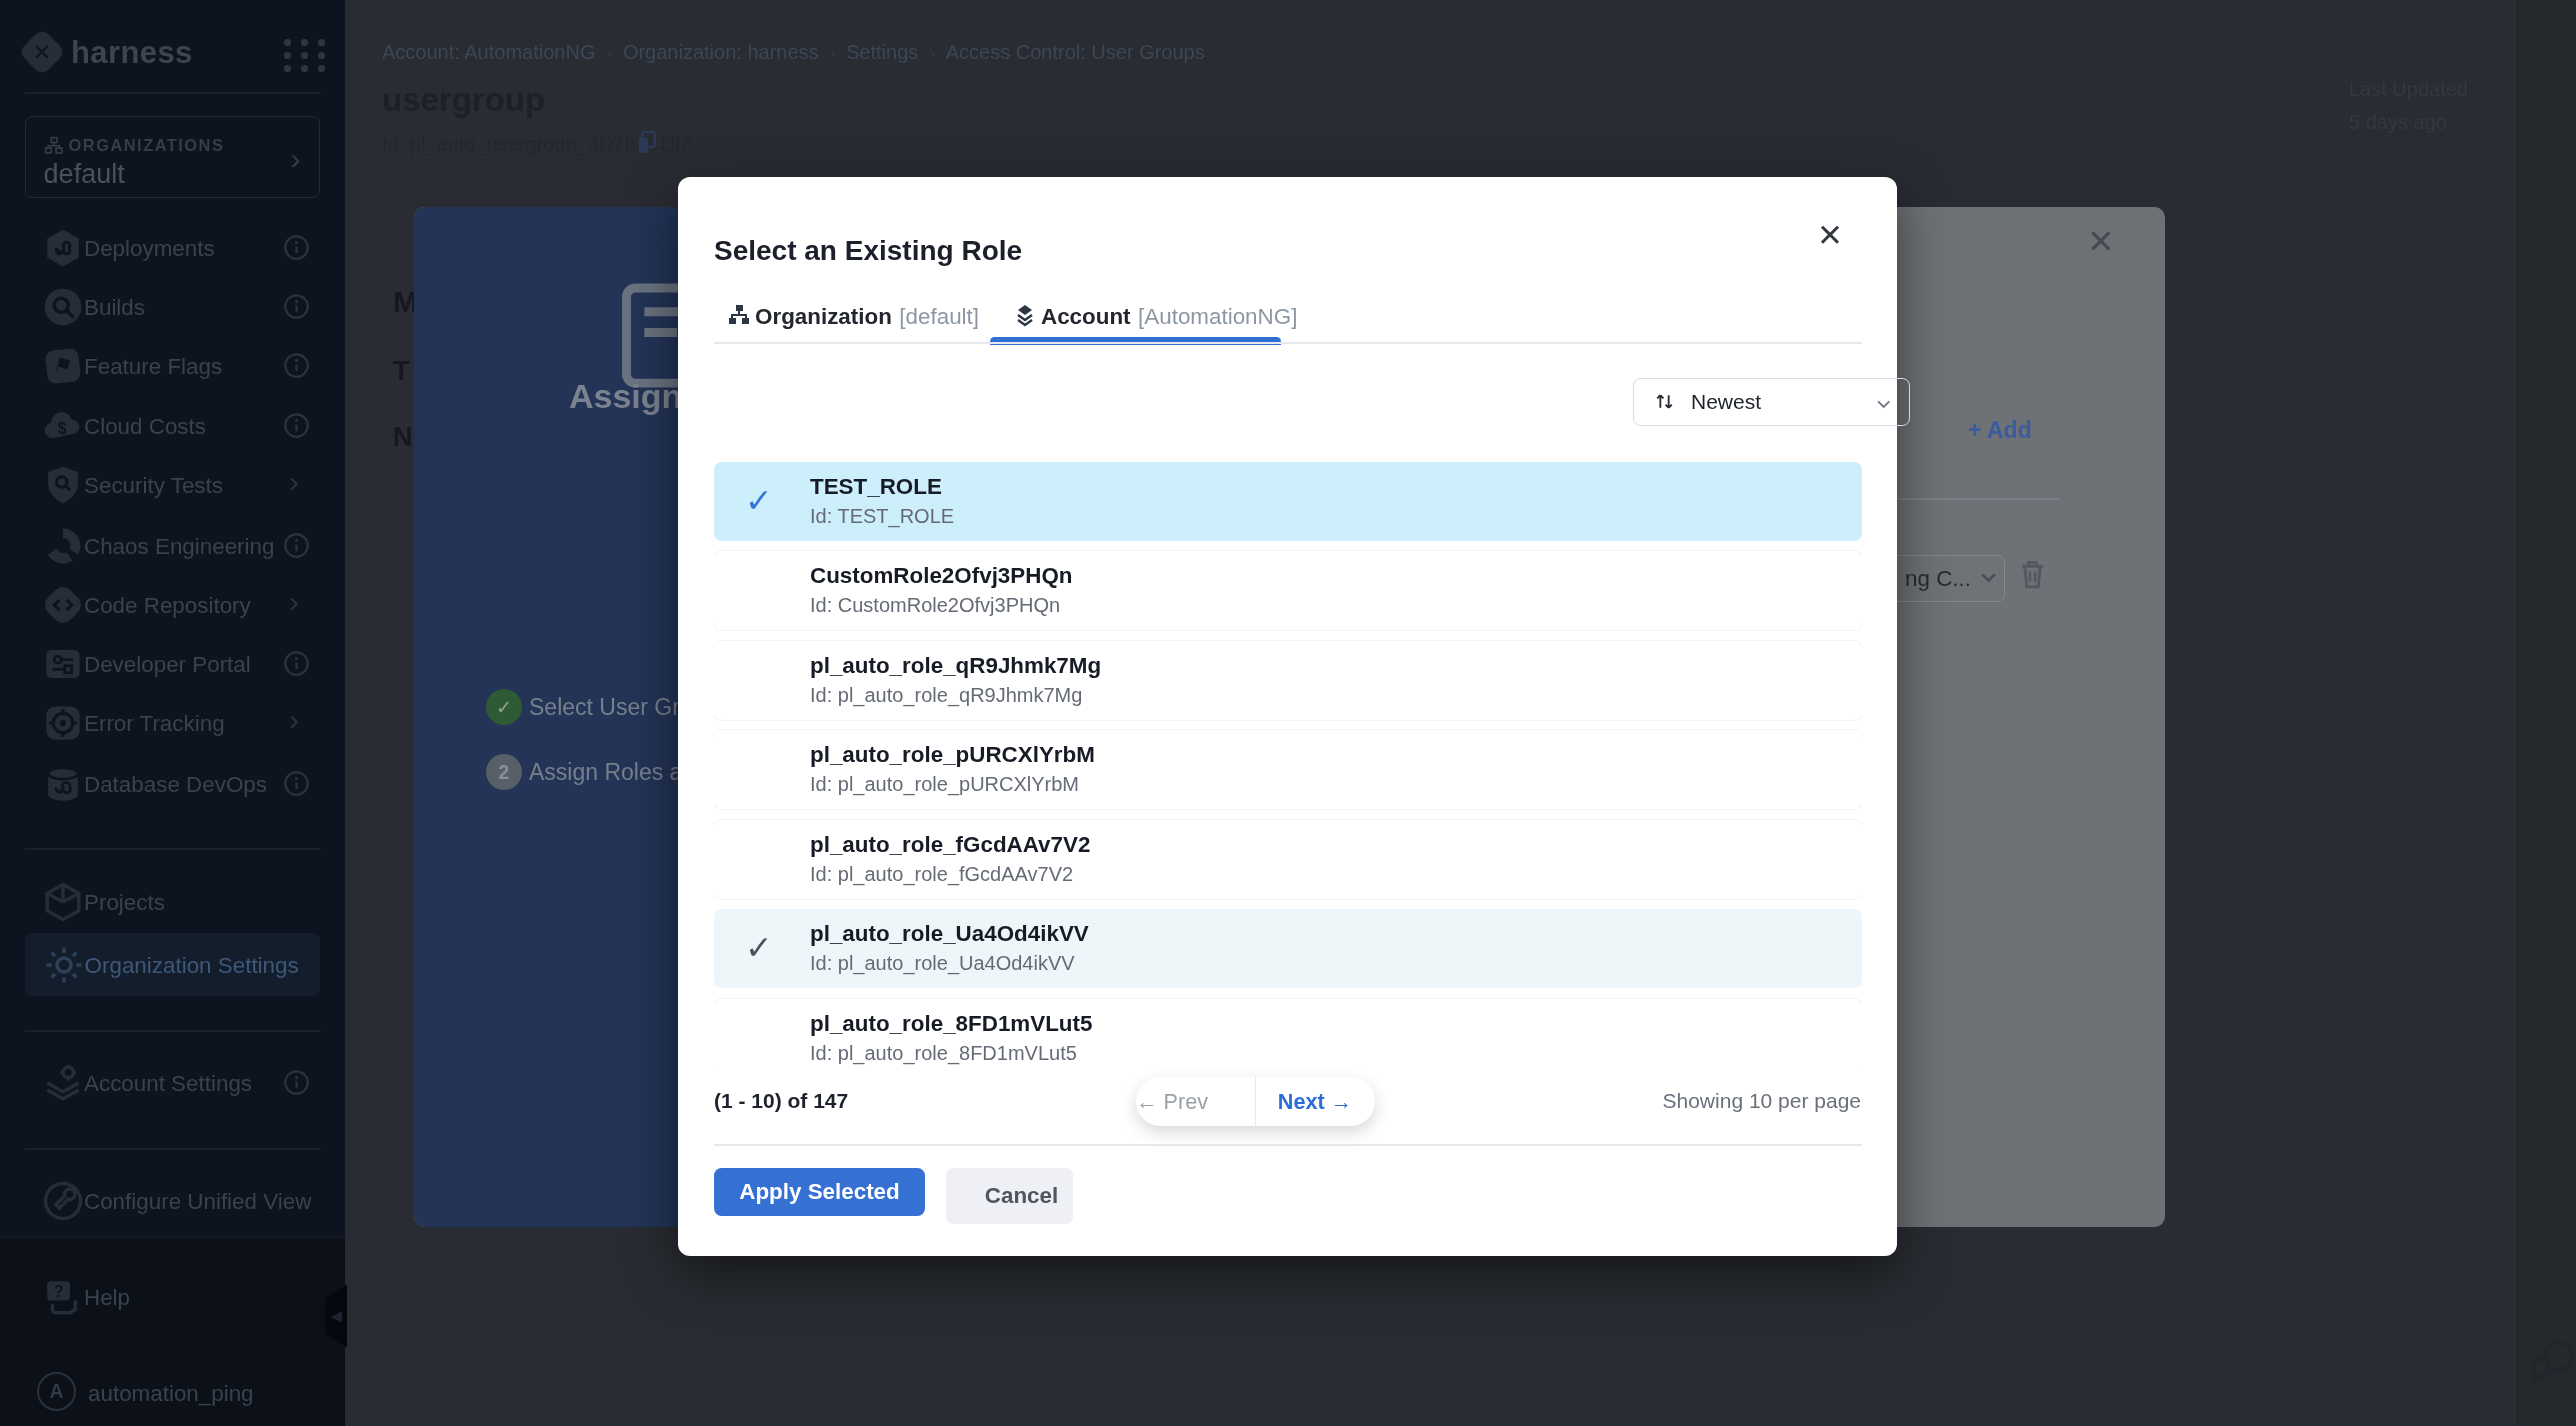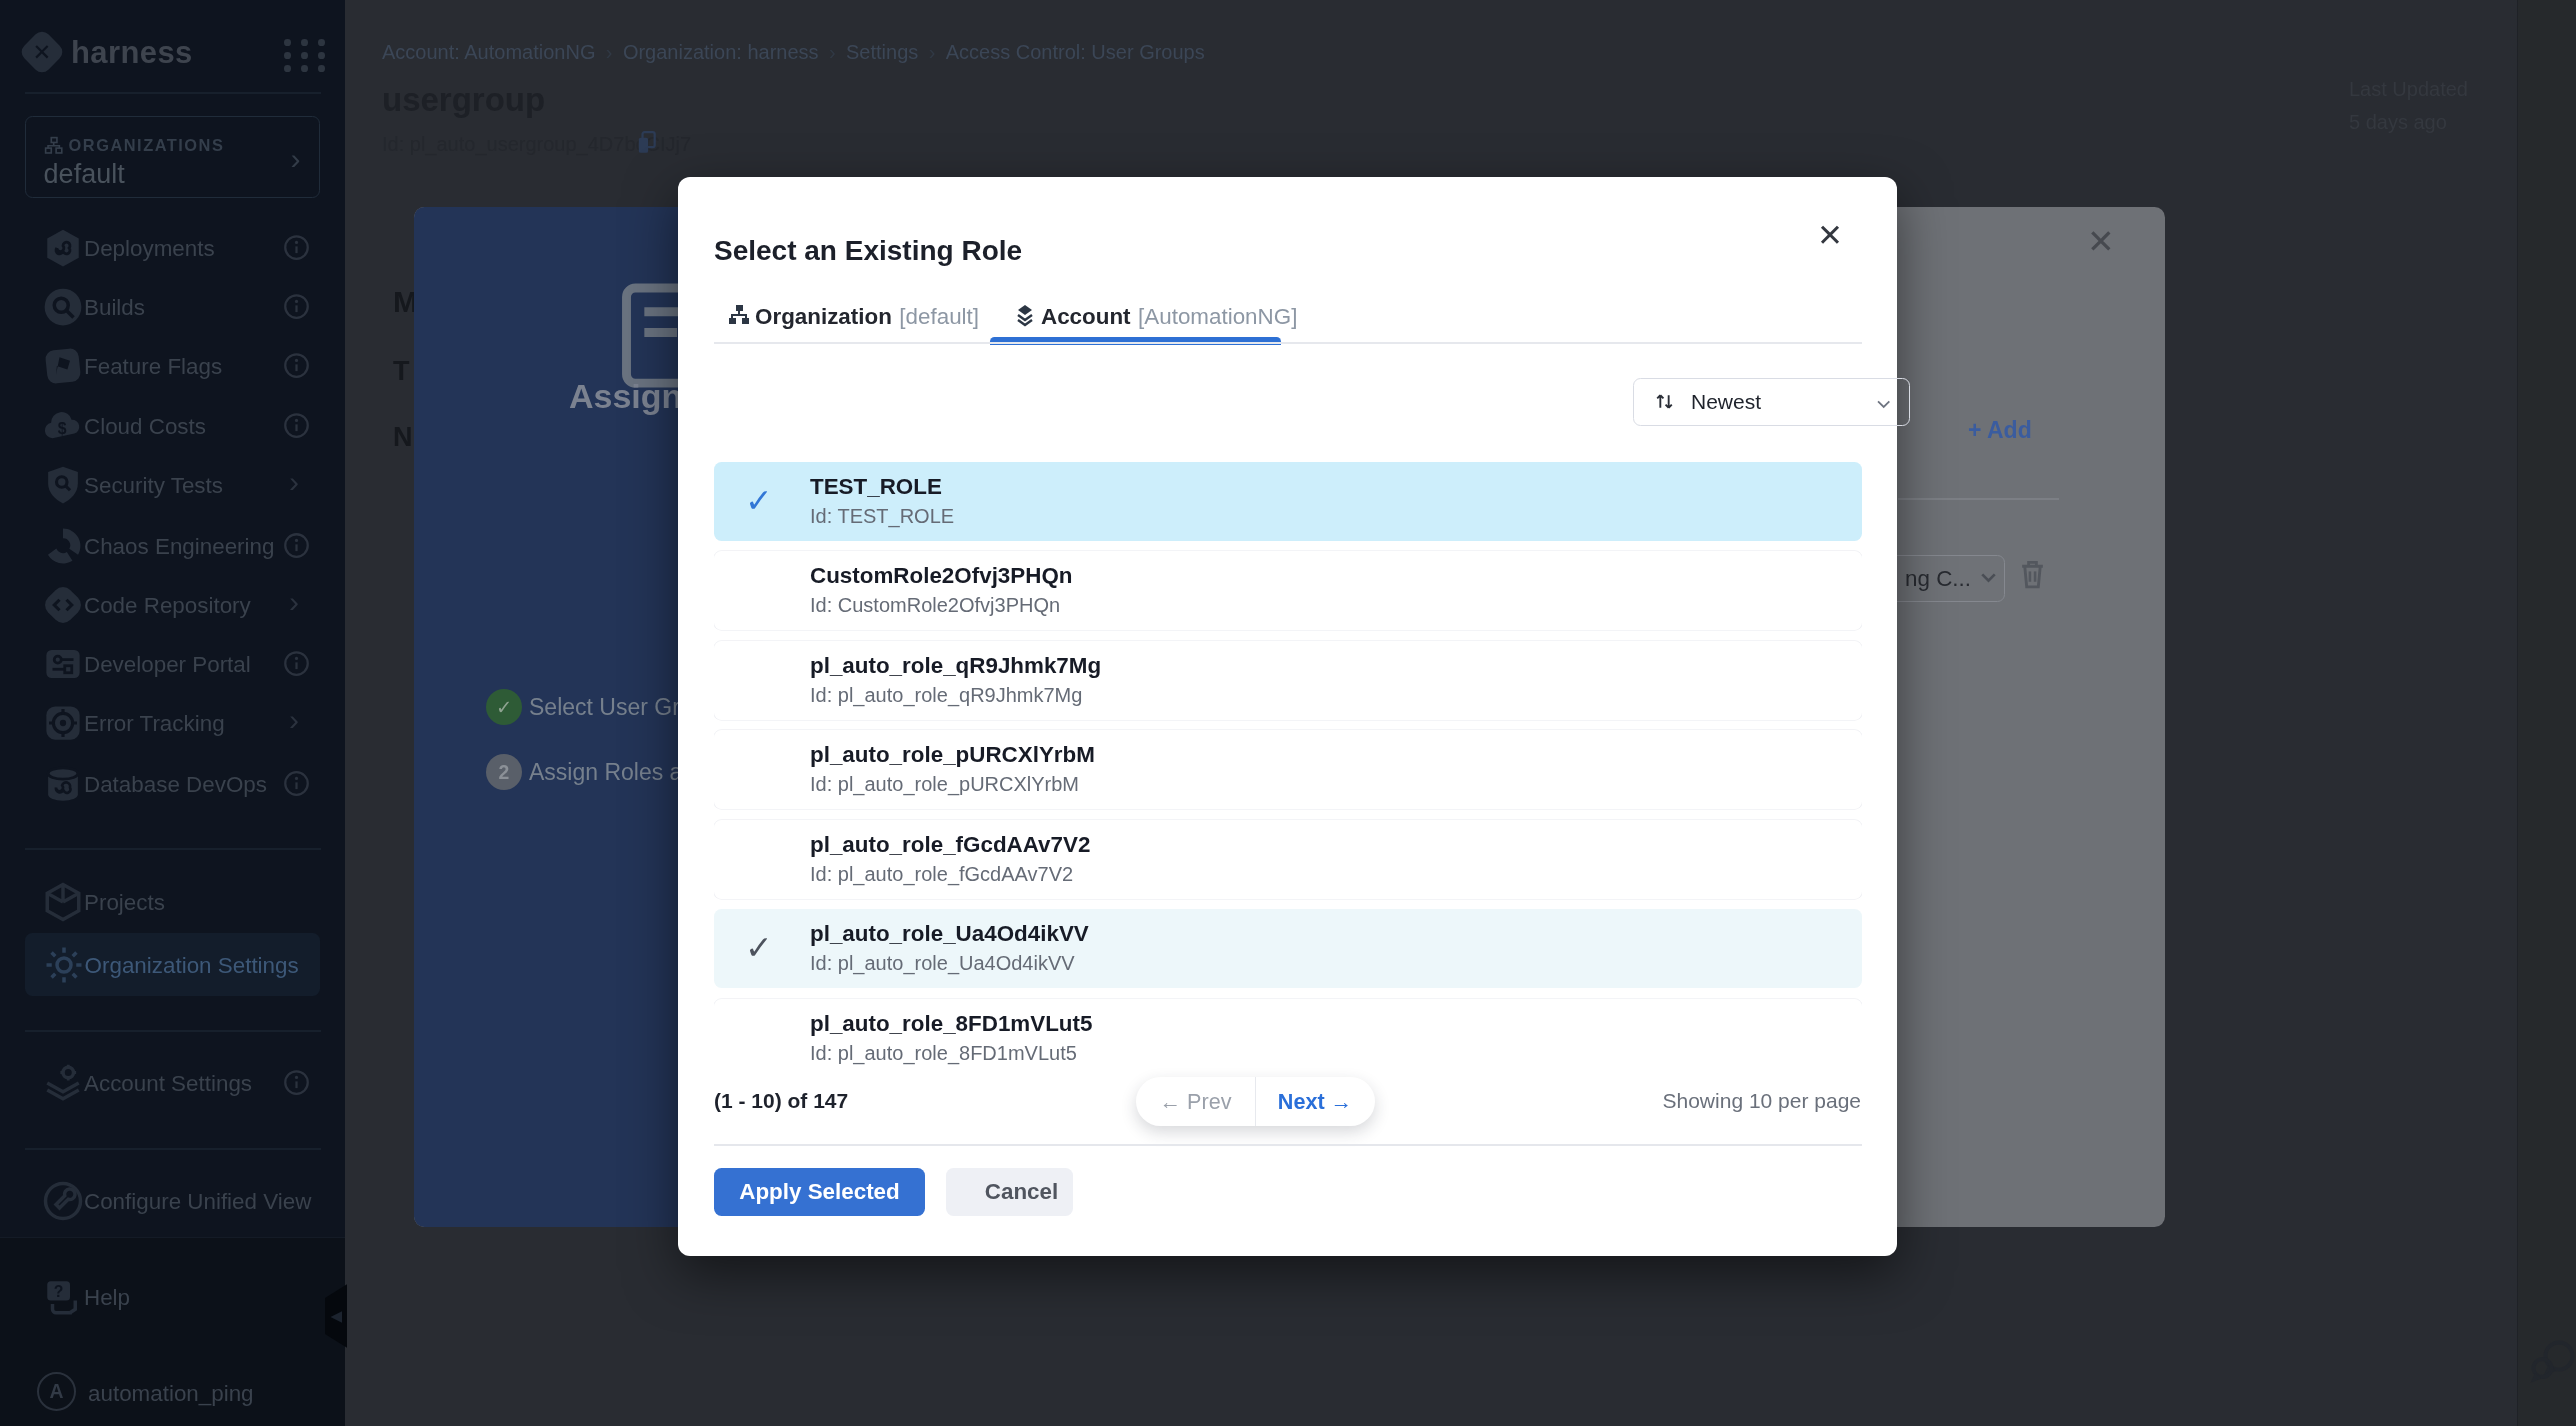--- a/index.html
+++ b/index.html
@@ -100,29 +100,29 @@
   .role-row.checked { background:#edf7fa; box-shadow:none; }
   .role-check { position:absolute; left:31px; top:19.4px; font-size:33px; display:none; }
   .role-row.selected .role-check { display:block; color:#3277d6; }
   .role-row.checked .role-check { display:block; color:#4d535d; }
   .role-name { position:absolute; left:96px; top:12px; font-size:22.4px; font-weight:bold; color:#171b26; }
   .role-id { position:absolute; left:96px; top:43px; font-size:20px; color:#656b76; }
 
   #pg-range { left:36px; top:912px; font-size:21px; font-weight:600; color:#1e222c; }
   #pg-pill { left:458px; top:900px; width:239px; height:49px; background:#fff; border-radius:25px;
              box-shadow:0 6px 16.4px rgba(31,41,55,.18); }
-  #pg-prev { position:absolute; left:0; top:0; width:119px; height:49px; line-height:49px; text-align:center;
+  #pg-prev { position:absolute; left:0; top:0; width:119px; height:49px; line-height:49px; 
              font-size:21.6px; color:#9aa0aa; }
   #pg-next { position:absolute; left:119px; top:0; width:119px; height:49px; line-height:49px; text-align:center;
              font-size:21.6px; font-weight:600; color:#2a6fd9; border-left:1.5px solid #e7e9ee; }
   #pg-showing { left:853px; top:912px; width:330px; text-align:right; font-size:21px; color:#6a707b; }
   #dlg-footer-div { left:36px; top:967px; width:1148px; height:1.5px; background:#e5e7ec; }
   #apply-btn { left:36px; top:991px; width:211px; height:48px; background:#3571d2; border-radius:7.5px;
                color:#fff; font-size:22.4px; font-weight:bold; display:flex; align-items:center; justify-content:center; }
-  #cancel-btn { left:268px; top:991px; width:127px; height:48px; background:#eef0f5; border-radius:7.5px;
+  #cancel-btn { left:268px; top:991px; width:127px; height:56px; background:#eef0f5; border-radius:7.5px;
                 color:#50555f; font-size:22.4px; font-weight:600; display:flex; align-items:center; justify-content:center;padding-left:24px; }
 </style>
 </head>
 <body>
 
 <div id="stage">
 
   <div id="content" class="abs">
     <div id="content-right" class="abs"></div>
     <div id="breadcrumb" class="abs"><span>Account: AutomationNG</span><span class="sep">›</span><span>Organization: harness</span><span class="sep">›</span><span>Settings</span><span class="sep">›</span><span>Access Control: User Groups</span></div>

